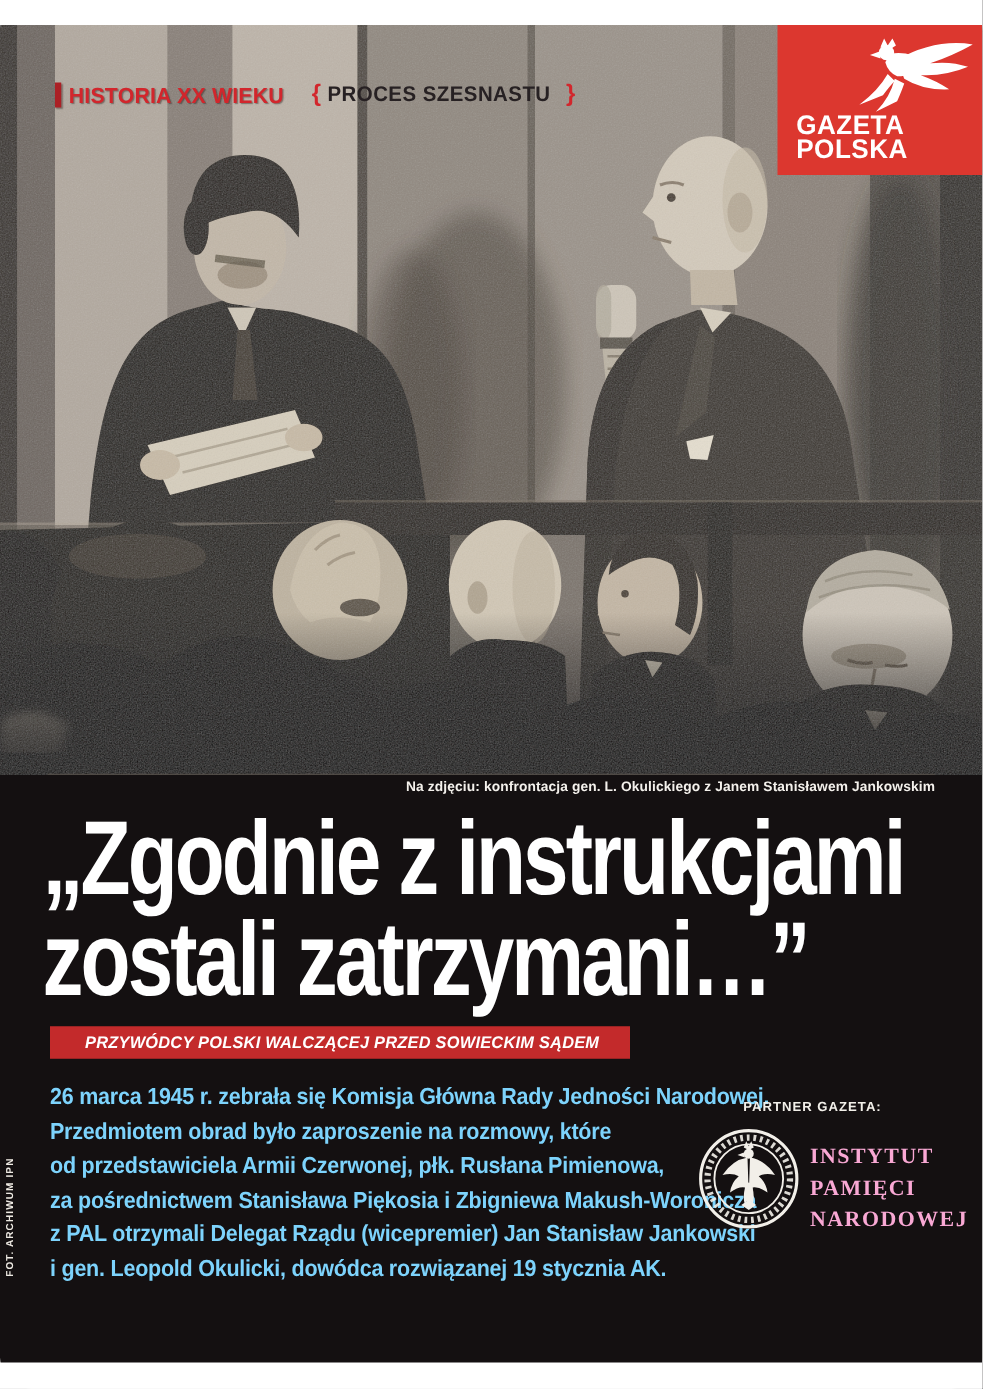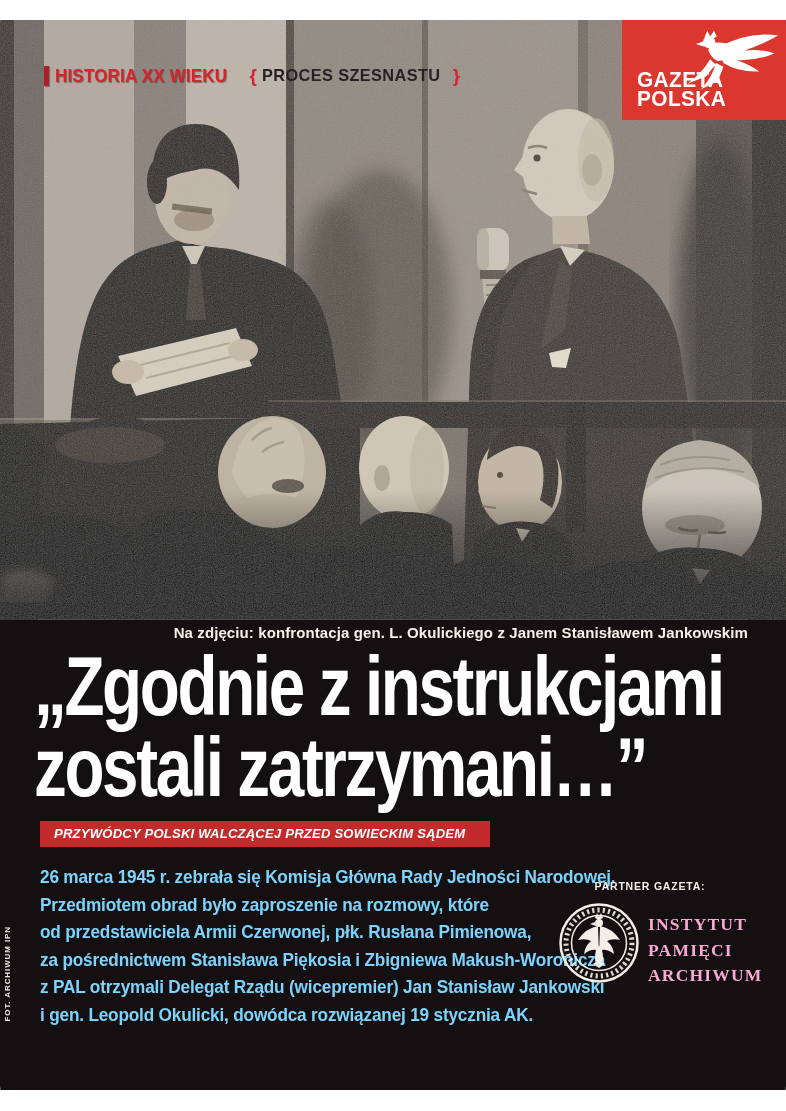--- a/index.html
+++ b/index.html
@@ -18,42 +18,42 @@
   .kicker{position:absolute;left:44px;top:44px;display:flex;align-items:center;height:24px;}
   .kicker .redbar{width:5px;height:20px;background:#ab2025;margin-right:6px;box-shadow:1px 1px 1px rgba(30,20,15,.35);}
   .kicker .k-left{color:#d2262c;font-size:17.5px;font-weight:800;letter-spacing:.2px;
     text-shadow:1px 1px 1px rgba(40,25,20,.45);display:inline-block;transform:scaleX(.97);transform-origin:0 50%;white-space:nowrap;}
   .kicker .bracket{color:#d2262c;font-size:19px;font-weight:600;margin:0 5px;}
   .kicker .k-title{color:#272123;font-size:17px;font-weight:600;letter-spacing:.4px;
     display:inline-block;transform:scaleX(.96);transform-origin:0 50%;white-space:nowrap;}
   .kicker .sp{width:12px;}
 
   
-  .brand-box{position:absolute;left:622px;top:0;width:164px;height:100px;background:#dc372f;}
+  .brand-box{position:absolute;left:622px;top:0;width:164px;height:120px;background:#dc372f;}
   .brand-box .eagle{position:absolute;right:4px;top:8px;}
   .brand-text{position:absolute;left:15px;bottom:12px;color:#fff;font-weight:800;
     font-size:21.5px;line-height:18.5px;letter-spacing:.4px;transform:scaleX(.97);transform-origin:0 100%;}
 
   
   .credit-vert{position:absolute;left:3px;top:906px;color:#efebe4;font-size:8px;font-weight:bold;
     letter-spacing:.9px;writing-mode:vertical-rl;transform:rotate(180deg);white-space:nowrap;}
 
   
   .sep-line{position:absolute;left:38px;top:599px;width:710px;height:1px;background:#544e48;opacity:.85;}
-  .photo-caption{position:absolute;right:38px;top:604px;color:#f4f1ec;font-size:15px;font-weight:bold;letter-spacing:.1px;}
+  .photo-caption{position:absolute;right:38px;top:604px;color:#f4f1ec;font-size:11px;font-weight:bold;letter-spacing:.1px;}
 
   
   .headline{position:absolute;left:34px;top:626px;color:#ffffff;font-weight:700;}
   .headline .hl-line{display:block;font-size:84px;line-height:81px;letter-spacing:-3px;
     transform:scaleX(.78);transform-origin:0 0;white-space:nowrap;}
 
   
   .subhead{position:absolute;left:40px;top:801px;background:#c32a2b;color:#fff;
     font-size:13.5px;font-weight:700;font-style:italic;letter-spacing:.2px;
-    padding:5px 12px 6px 14px;white-space:nowrap;}
+    padding:5px 12px 6px 28px;white-space:nowrap;}
   .subhead .in{display:inline-block;transform:scaleX(.97);transform-origin:0 50%;}
 
   
   .bodytext{position:absolute;left:40px;top:843px;color:#7dd3fc;font-weight:700;}
   .bodytext .bt-line{display:block;font-size:18.5px;line-height:27.6px;letter-spacing:-.2px;
     transform:scaleX(.93);transform-origin:0 50%;white-space:nowrap;}
 
   
   .partner-heading{position:absolute;left:575px;top:860px;width:150px;text-align:center;
     color:#f2efe9;font-size:10.5px;font-weight:bold;letter-spacing:.8px;white-space:nowrap;}
@@ -267,17 +267,17 @@
         <path d="M37,20 L32,22 L38,24 Z"></path>
         <path d="M40,24 Q28,26 20,38 Q28,36 33,39 Q27,44 26,52 Q33,47 38,48 Q36,56 38,62 L41,54 Z"></path>
         <path d="M42,24 Q54,26 62,38 Q54,36 49,39 Q55,44 56,52 Q49,47 44,48 Q46,56 44,62 L41,54 Z"></path>
         <path d="M38,46 Q41,42 44,46 L44,58 Q41,62 38,58 Z"></path>
         <path d="M35,62 L41,58 L47,62 L41,66 Z"></path>
       </g>
     </svg>
     <div class="ipn-name">
       <span>INSTYTUT</span>
       <span>PAMIĘCI</span>
-      <span>ARCHIWUM</span>
+      <span>NARODOWEJ</span>
     </div>
 
   </div>
 </div>
 
 </body></html>

